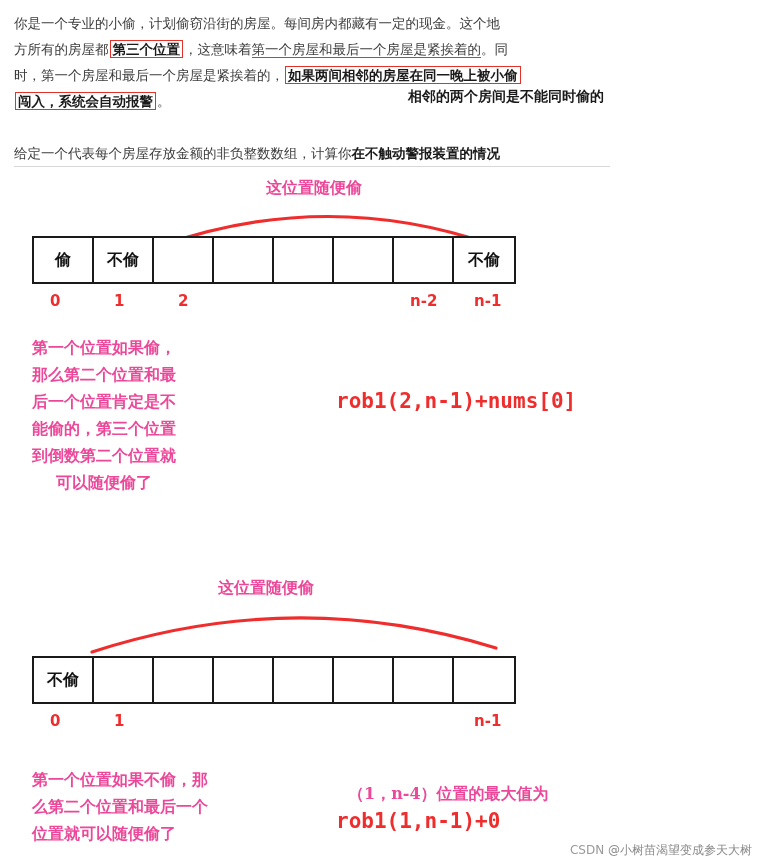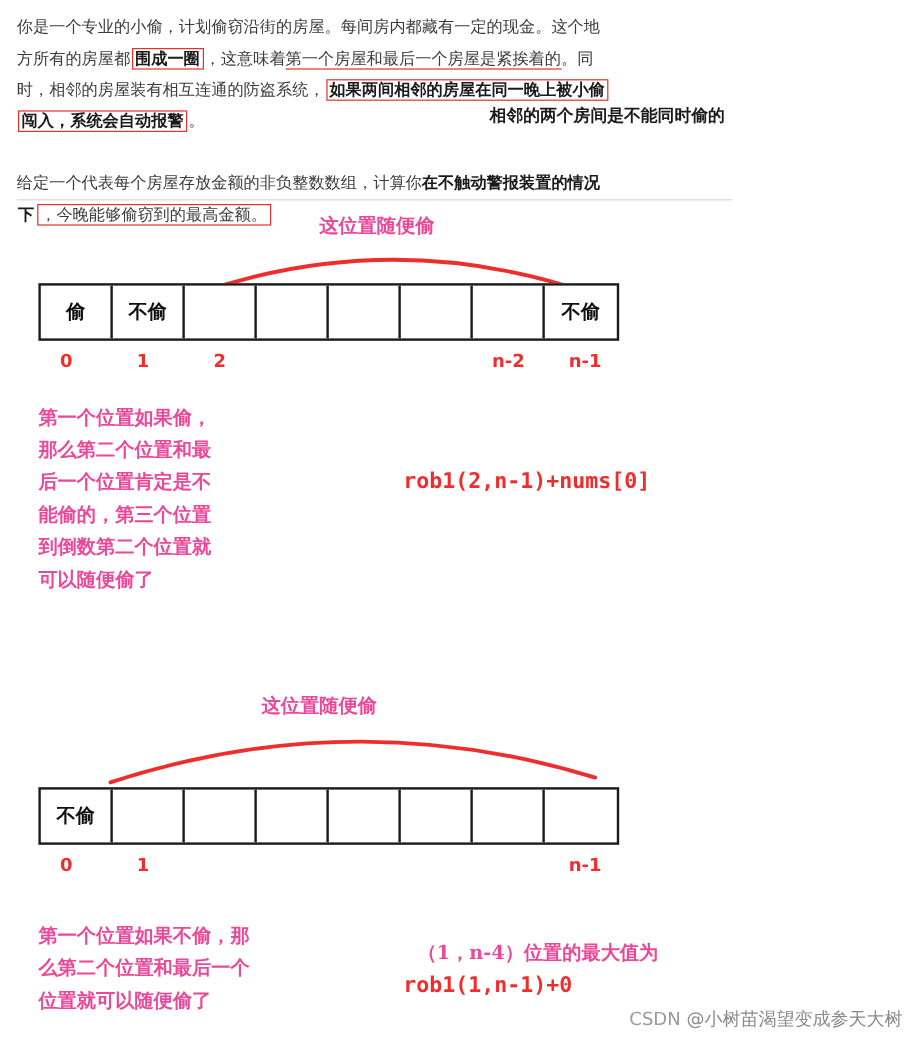--- a/index.html
+++ b/index.html
@@ -80,21 +80,21 @@
     font-family: "DejaVu Serif", serif;
     font-weight: bold;
     font-size: 17px;
     white-space: pre;
   }
   .mono-note {
     position: absolute;
     color: #ef2d2d;
     font-family: "DejaVu Sans Mono", monospace;
     font-weight: bold;
-    font-size: 18px;
+    font-size: 21px;
     line-height: 27px;
     white-space: pre;
   }
 
   
   .array {
     position: absolute;
     display: flex;
     border: 2px solid #1a1a1a;
     box-sizing: content-box;
@@ -129,43 +129,42 @@
   svg.arc {
     position: absolute;
     overflow: visible;
   }
 
   
   .watermark {
     position: absolute;
     right: 8px;
     bottom: 6px;
-    font-size: 15px;
+    font-size: 12px;
     color: #8a8a8a;
     font-family: "DejaVu Sans", sans-serif;
     white-space: pre;
     margin-top: 28px;
   }
   .watermark .csdn {
     color: #9a9a9a;
   }
 </style>
 </head>
 <body>
 
 <div class="page">
 
   <div class="statement">
     <span class="ln"><span>你是一个专业的小偷，计划偷窃沿街的房屋。每间房内都藏有一定的现金。这个地</span></span>
-    <span class="ln"><span>方所有的房屋都</span><span class="boxed-strong">围成一圈</span><span>，这意味着</span><span class="under-red">第一个房屋和最后一个房屋是紧挨着的</span><span>。同</span></span>
-    <span class="ln"><span>时，相邻的房屋装有相互连通的防盗系统，</span><span class="boxed-strong">如果两间相邻的房屋在同一晚上被小偷</span></span>
+    <span class="ln"><span>方所有的房屋都</span><span class="boxed-strong">第三个位置</span><span>，这意味着</span><span class="under-red">第一个房屋和最后一个房屋是紧挨着的</span><span>。同</span></span>
+    <span class="ln"><span>时，第一个房屋和最后一个房屋是紧挨着的，</span><span class="boxed-strong">如果两间相邻的房屋在同一晚上被小偷</span></span>
     <span class="ln"><span class="boxed-strong">闯入，系统会自动报警</span><span>。</span></span>
     <span class="ln" style="display:block;height:26px;"></span>
     <span class="ln"><span>给定一个代表每个房屋存放金额的非负整数数组，计算你</span><span class="strong">在不触动警报装置的情况</span></span>
-    <span class="ln"><span class="boxed-strong" style="border:none;padding:0;">下</span><span class="boxed">，今晚能够偷窃到的最高金额。</span></span>
   </div>
 
   <div class="statement-rule"></div>
 
   <div class="note-dark" style="left:408px; top:88px; font-size:14px;">相邻的两个房间是不能同时偷的</div>
 
   <div class="note" style="left:266px; top:174px;">这位置随便偷</div>
 
   <svg class="arc" style="left:150px; top:200px;" width="350" height="50" viewBox="0 0 350 50">
     <path d="M 10 46 Q 175 -12 340 44" fill="none" stroke="#ef2d2d" stroke-width="3.2" stroke-linecap="round"></path>
@@ -181,21 +180,21 @@
     <div class="cell"></div>
     <div class="cell">不偷</div>
   </div>
 
   <div class="idx" style="left:50px; top:292px;">0</div>
   <div class="idx" style="left:114px; top:292px;">1</div>
   <div class="idx" style="left:178px; top:292px;">2</div>
   <div class="idx" style="left:410px; top:292px;">n-2</div>
   <div class="idx" style="left:474px; top:292px;">n-1</div>
 
-  <div class="note" style="left:32px; top:334px;">第一个位置如果偷，
+  <div class="note" style="left:32px; top:334px;text-align:center;">第一个位置如果偷，
 那么第二个位置和最
 后一个位置肯定是不
 能偷的，第三个位置
 到倒数第二个位置就
 可以随便偷了</div>
 
   <div class="mono-note" style="left:336px; top:388px;">rob1(2,n-1)+nums[0]</div>
 
   <div class="note" style="left:218px; top:574px;">这位置随便偷</div>
 

